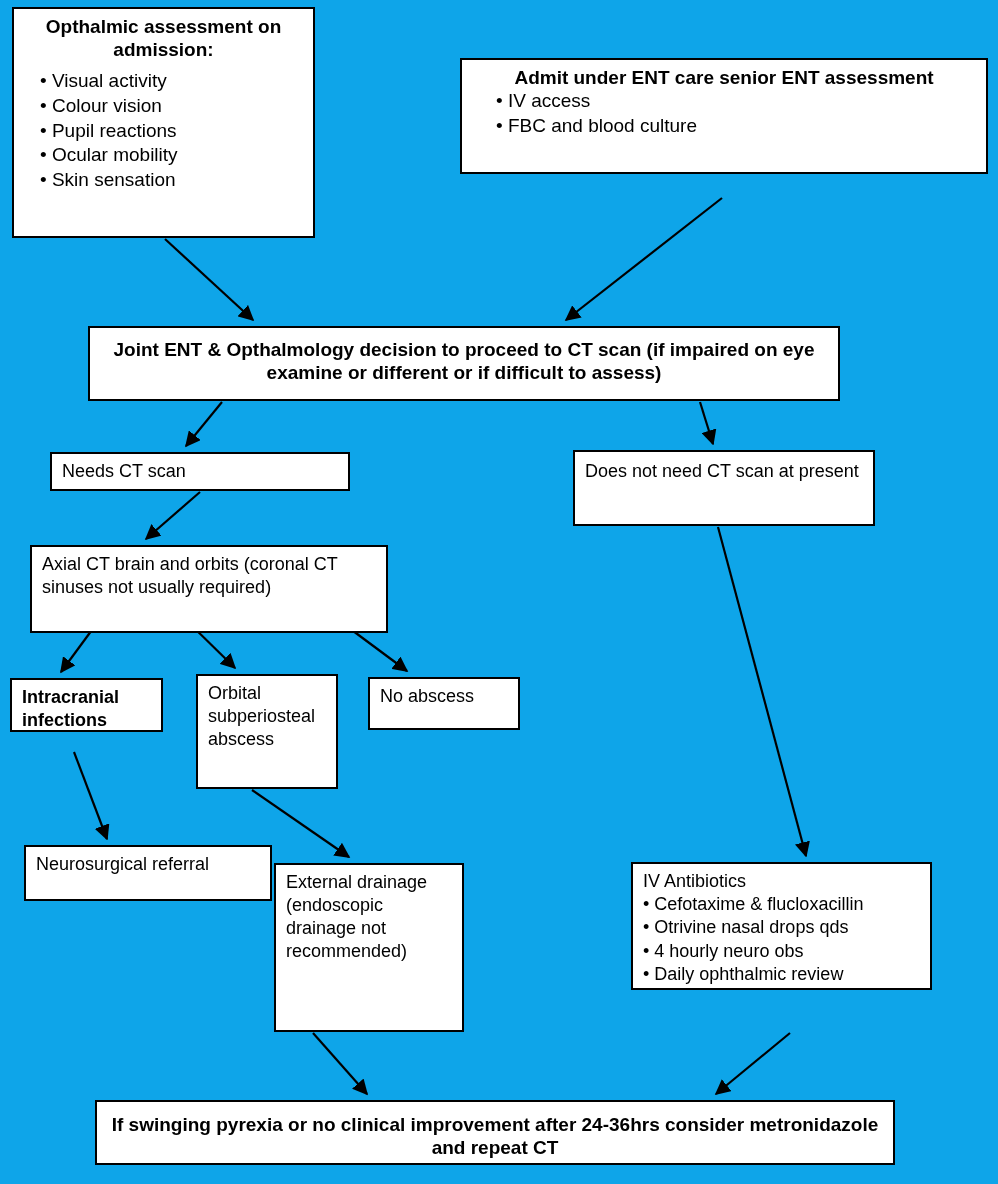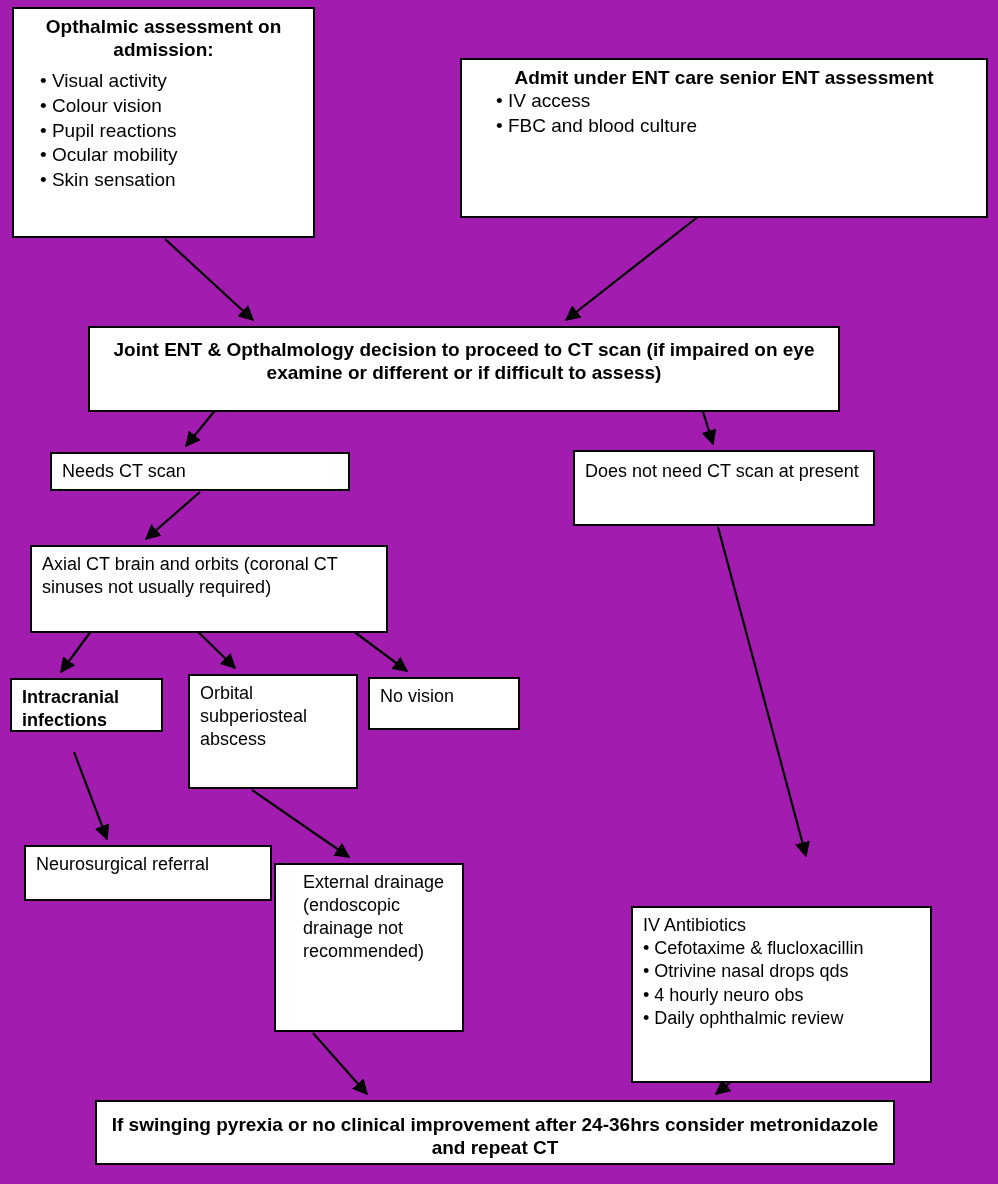--- a/index.html
+++ b/index.html
@@ -5,21 +5,21 @@
 <style>
   html, body {
     margin: 0;
     padding: 0;
     background: #ffffff;
   }
   #canvas {
     position: relative;
     width: 998px;
     height: 1184px;
-    background: #a21caf;
+    background: #0ea5e9;
     font-family: "Liberation Sans", sans-serif;
     color: #000000;
     overflow: hidden;
   }
   .node {
     position: absolute;
     box-sizing: border-box;
     border: 2px solid #000000;
     background: #ffffff;
     color: #000000;
@@ -59,31 +59,31 @@
     left: 0;
     top: 0;
     width: 998px;
     height: 1184px;
     z-index: 1;
     pointer-events: none;
   }
 
   
   #n-ophthalmic      { left: 12px;  top: 7px;    width: 303px; height: 231px; }
-  #n-admit           { left: 460px; top: 58px;   width: 528px; height: 160px; }
-  #n-joint           { left: 88px;  top: 326px;  width: 752px; height: 86px; }
+  #n-admit           { left: 460px; top: 58px;   width: 528px; height: 116px; }
+  #n-joint           { left: 88px;  top: 326px;  width: 752px; height: 75px; }
   #n-needs-ct        { left: 50px;  top: 452px;  width: 300px; height: 39px; }
   #n-no-ct           { left: 573px; top: 450px;  width: 302px; height: 76px; }
   #n-axial           { left: 30px;  top: 545px;  width: 358px; height: 88px; }
   #n-intracranial    { left: 10px;  top: 678px;  width: 153px; height: 54px; font-weight: bold; }
-  #n-orbital         { left: 188px; top: 674px;  width: 170px; height: 115px; }
+  #n-orbital         { left: 196px; top: 674px;  width: 142px; height: 115px; }
   #n-no-abscess      { left: 368px; top: 677px;  width: 152px; height: 53px; }
   #n-neuro           { left: 24px;  top: 845px;  width: 248px; height: 56px; }
-  #n-external        { left: 274px; top: 863px;  width: 190px; height: 169px; padding-left: 17px; }
-  #n-iv-abx          { left: 631px; top: 906px;  width: 301px; height: 177px; }
+  #n-external        { left: 274px; top: 863px;  width: 190px; height: 169px; }
+  #n-iv-abx          { left: 631px; top: 862px;  width: 301px; height: 128px; }
   #n-bottom          { left: 95px;  top: 1100px; width: 800px; height: 65px; }
 
   
   #n-ophthalmic .ttl      { font-size: 19px; }
   #n-ophthalmic .bullets  { font-size: 19px; margin-top: 8px; padding-left: 16px; }
   #n-admit .ttl           { font-size: 19px; }
   #n-admit .bullets       { font-size: 19px; padding-left: 24px; }
   #n-joint .ttl           { font-size: 19px; padding-top: 4px; }
   #n-needs-ct .plain      { font-size: 18px; }
   #n-no-ct .plain         { font-size: 18px; padding-top: 2px; }
@@ -190,21 +190,21 @@
   </div>
 
   <div class="node" id="n-orbital">
     <div class="inner">
       <div class="plain-left">Orbital subperiosteal abscess</div>
     </div>
   </div>
 
   <div class="node" id="n-no-abscess">
     <div class="inner">
-      <div class="plain-left">No vision</div>
+      <div class="plain-left">No abscess</div>
     </div>
   </div>
 
   <div class="node" id="n-neuro">
     <div class="inner">
       <div class="plain-left">Neurosurgical referral</div>
     </div>
   </div>
 
   <div class="node" id="n-external">

